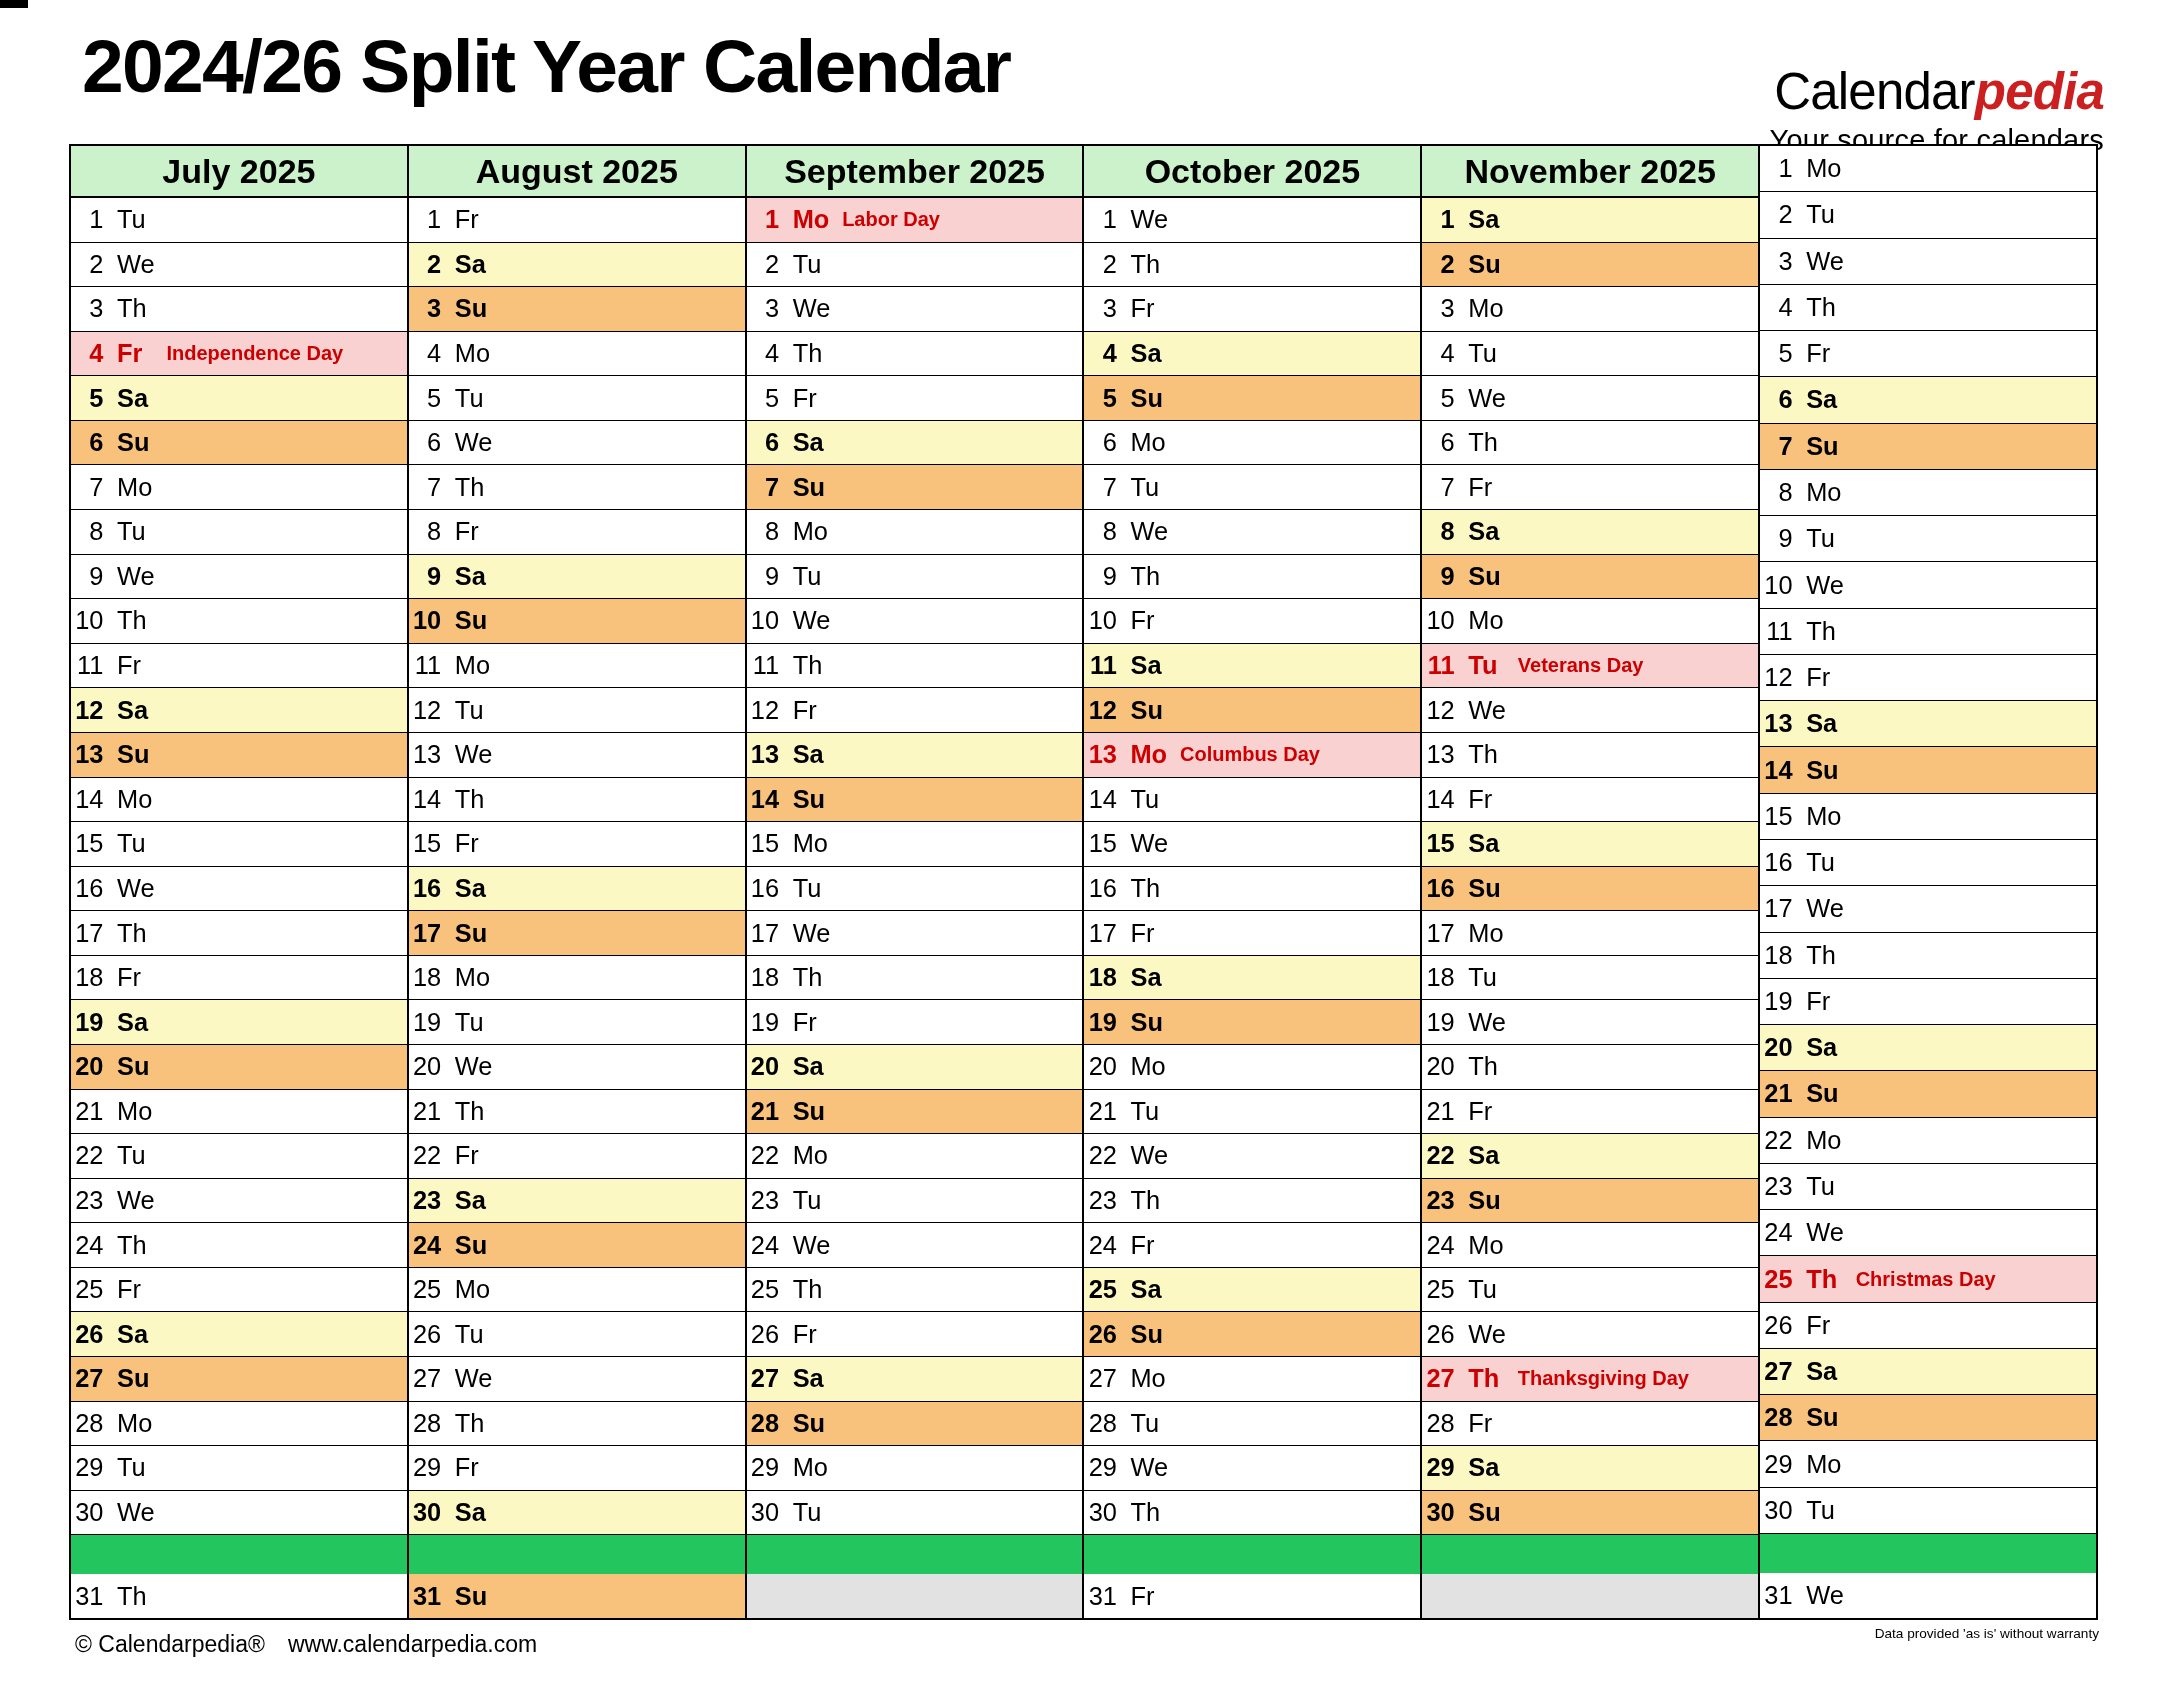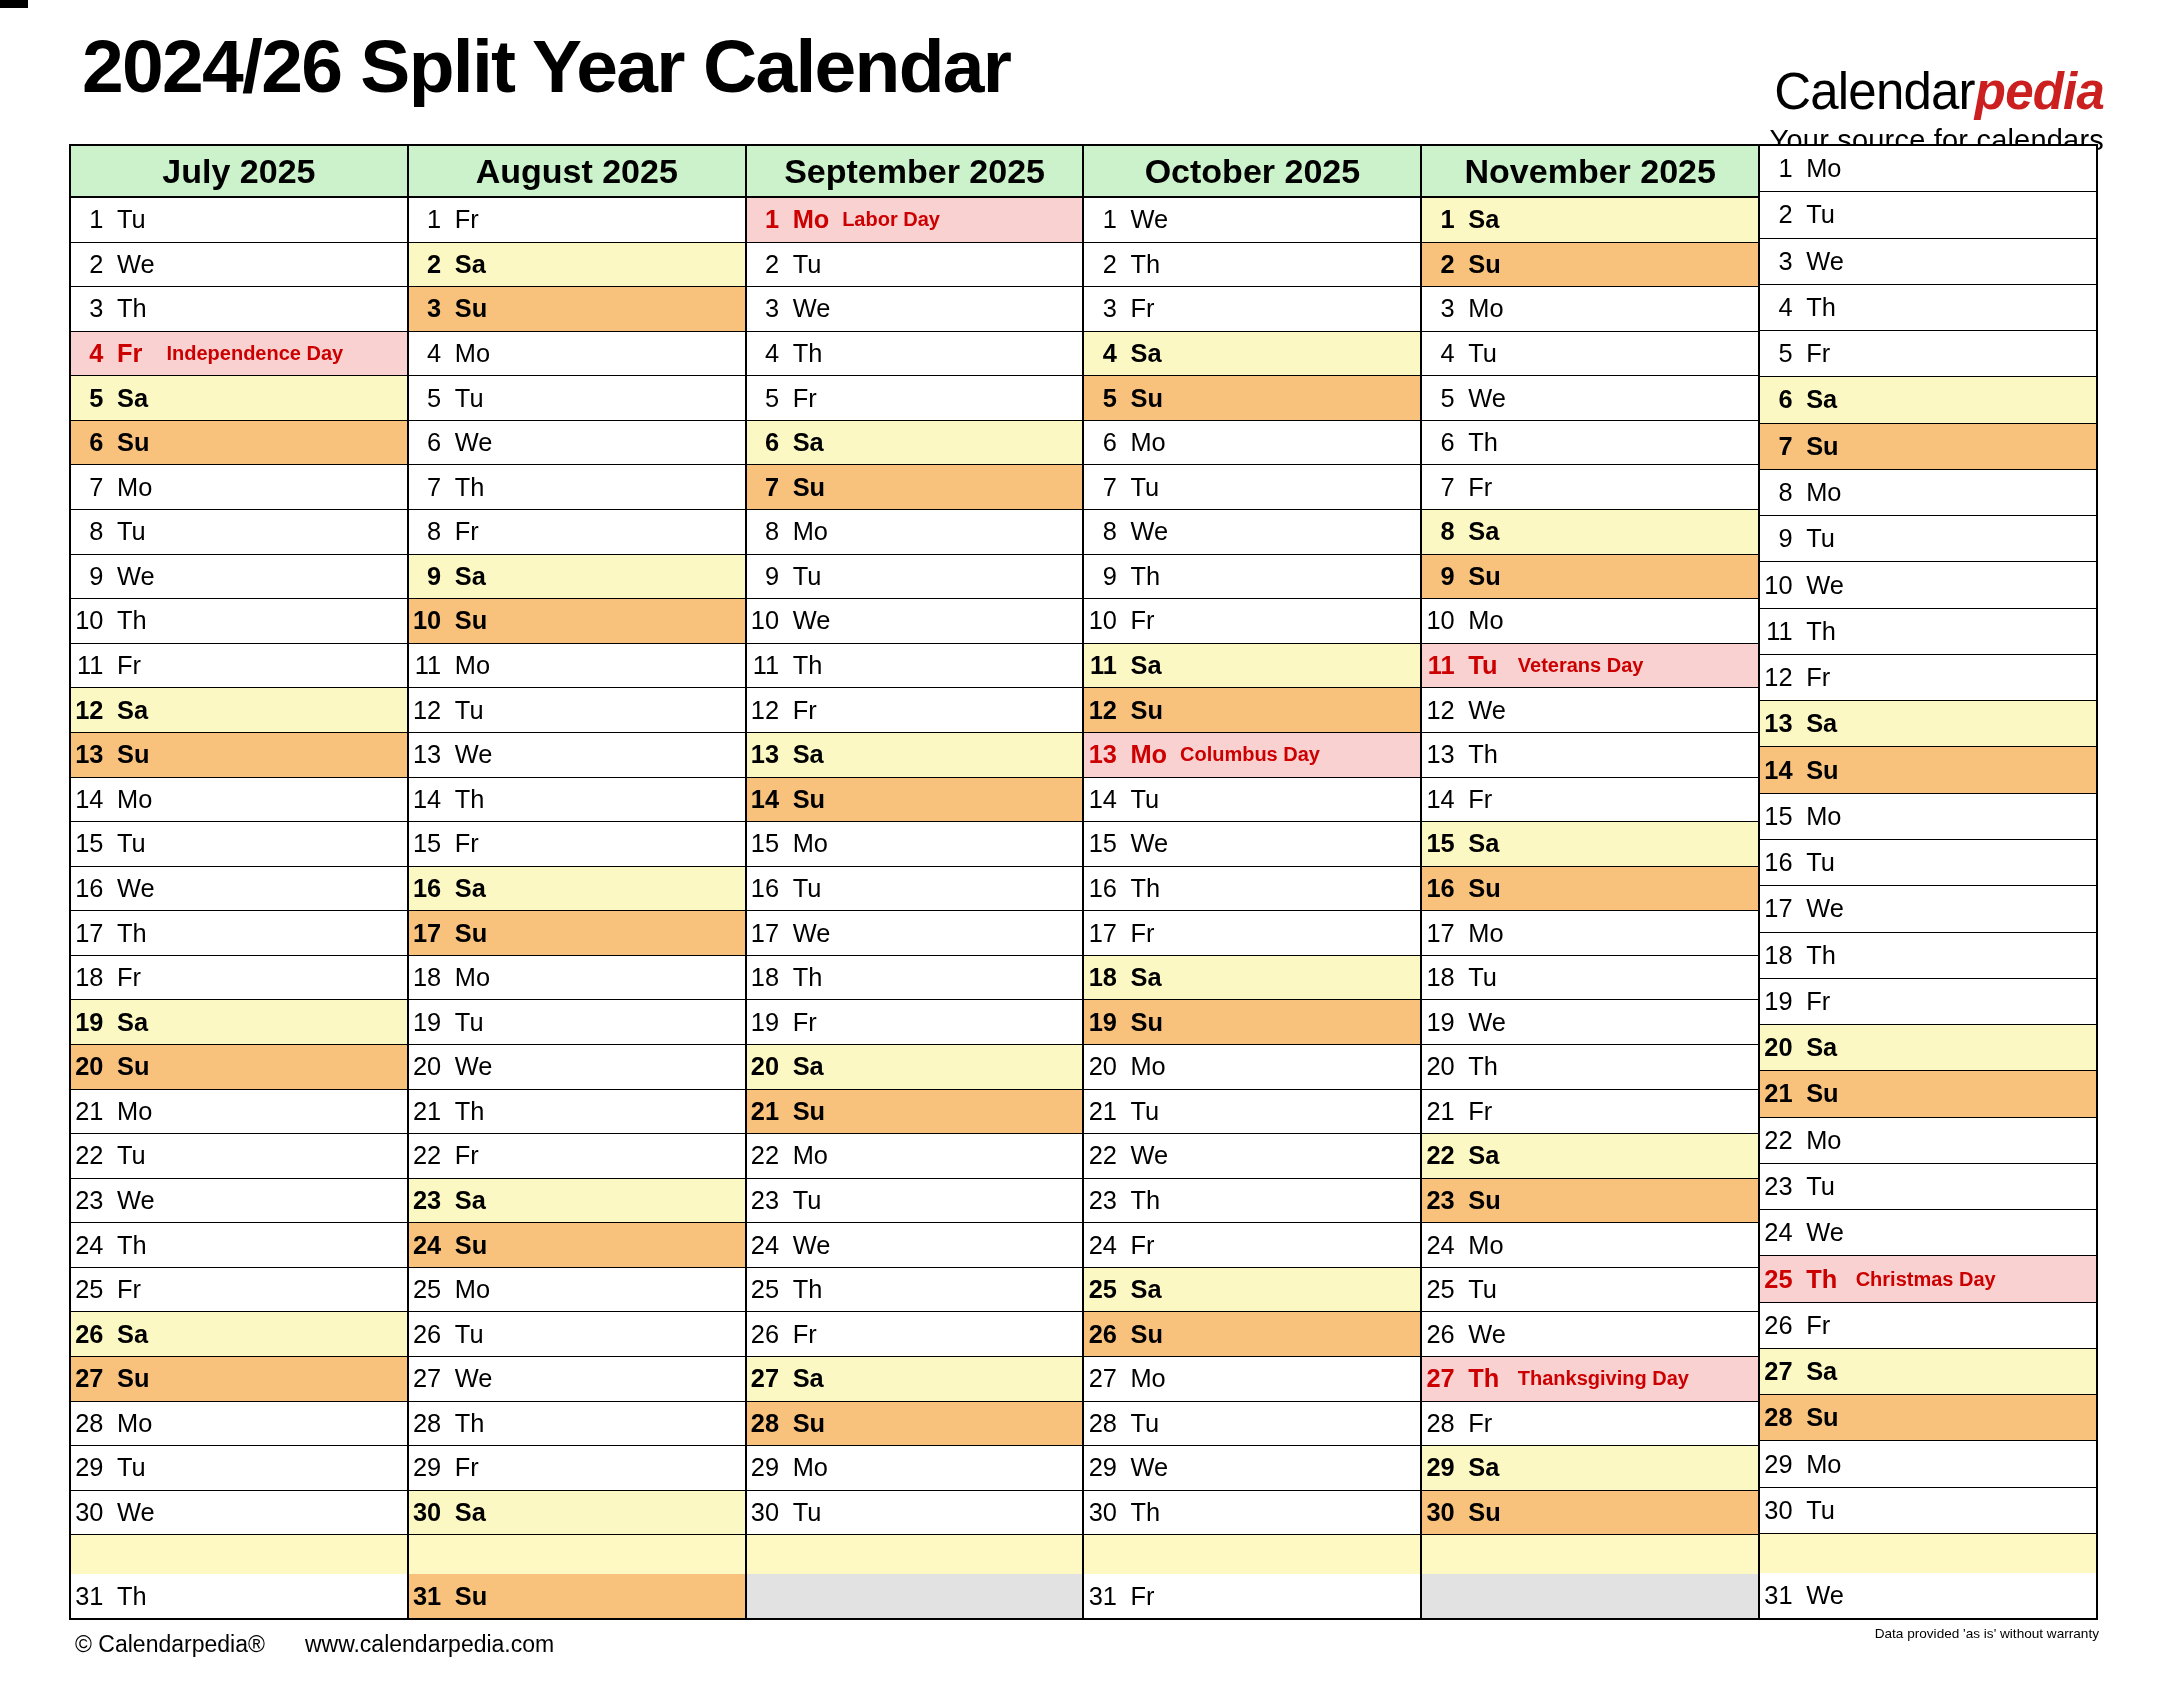--- a/index.html
+++ b/index.html
@@ -14,21 +14,21 @@
     position:absolute;left:82px;top:25.4px;font-size:75px;font-weight:bold;
     letter-spacing:-1.7px;white-space:nowrap;line-height:1.1;
   }
   .logo{position:absolute;right:66px;top:42px;text-align:right;line-height:1;}
   .logo-main{font-size:51px;letter-spacing:-0.8px;white-space:nowrap;margin-top:24px;}
   .logo-red{color:var(--logo-red);font-weight:bold;font-style:italic;}
   .logo-tag{font-size:29px;margin-top:9px;letter-spacing:0.2px;white-space:nowrap;}
 
   .cal{
     position:absolute;left:69px;top:144px;width:2029px;height:1476px;
-    display:flex;border:2.5px solid #000;box-sizing:border-box;background:#fef9c3;
+    display:flex;border:2.5px solid #000;box-sizing:border-box;background:#22c55e;
   }
   .month{flex:1 1 0;min-width:0;display:flex;flex-direction:column;border-right:2.5px solid #000;box-sizing:border-box;}
   .month:last-child{border-right:none;}
   .mh{
     flex:0 0 52px;background:var(--header-green);border-bottom:2.5px solid #000;box-sizing:border-box;
     display:flex;align-items:center;justify-content:center;
     font-size:34px;font-weight:bold;white-space:nowrap;overflow:hidden;
   }
   .cell{
     flex:1 1 0;display:flex;align-items:center;border-bottom:1.7px solid #000;box-sizing:border-box;
@@ -37,21 +37,21 @@
   .month .cell:last-child{border-bottom:none;margin-top:39px;}
   .num{flex:0 0 29px;width:29px;text-align:right;}
   .wd{margin-left:13.6px;flex:0 0 41px;width:41px;}
   .hname{margin-left:8.5px;font-size:20px;}
   .cell.sat{background:var(--saturday-yellow);font-weight:bold;}
   .cell.sun{background:var(--sunday-orange);font-weight:bold;}
   .cell.hol{background:var(--holiday-pink);color:var(--holiday-red);font-weight:bold;}
   .cell.empty{background:var(--empty-gray);}
 
   .footer-left{position:absolute;left:75px;top:1631px;font-size:23px;white-space:nowrap;}
-  .footer-left .url{margin-left:40px;}
+  .footer-left .url{margin-left:23px;}
   .footer-right{position:absolute;right:71px;top:1626px;font-size:13.6px;white-space:nowrap;}
 </style>
 </head>
 <body>
 
 <div class="artifact"></div>
 
 <div class="page-title">2024/26 Split Year Calendar</div>
 
 <div class="logo">

